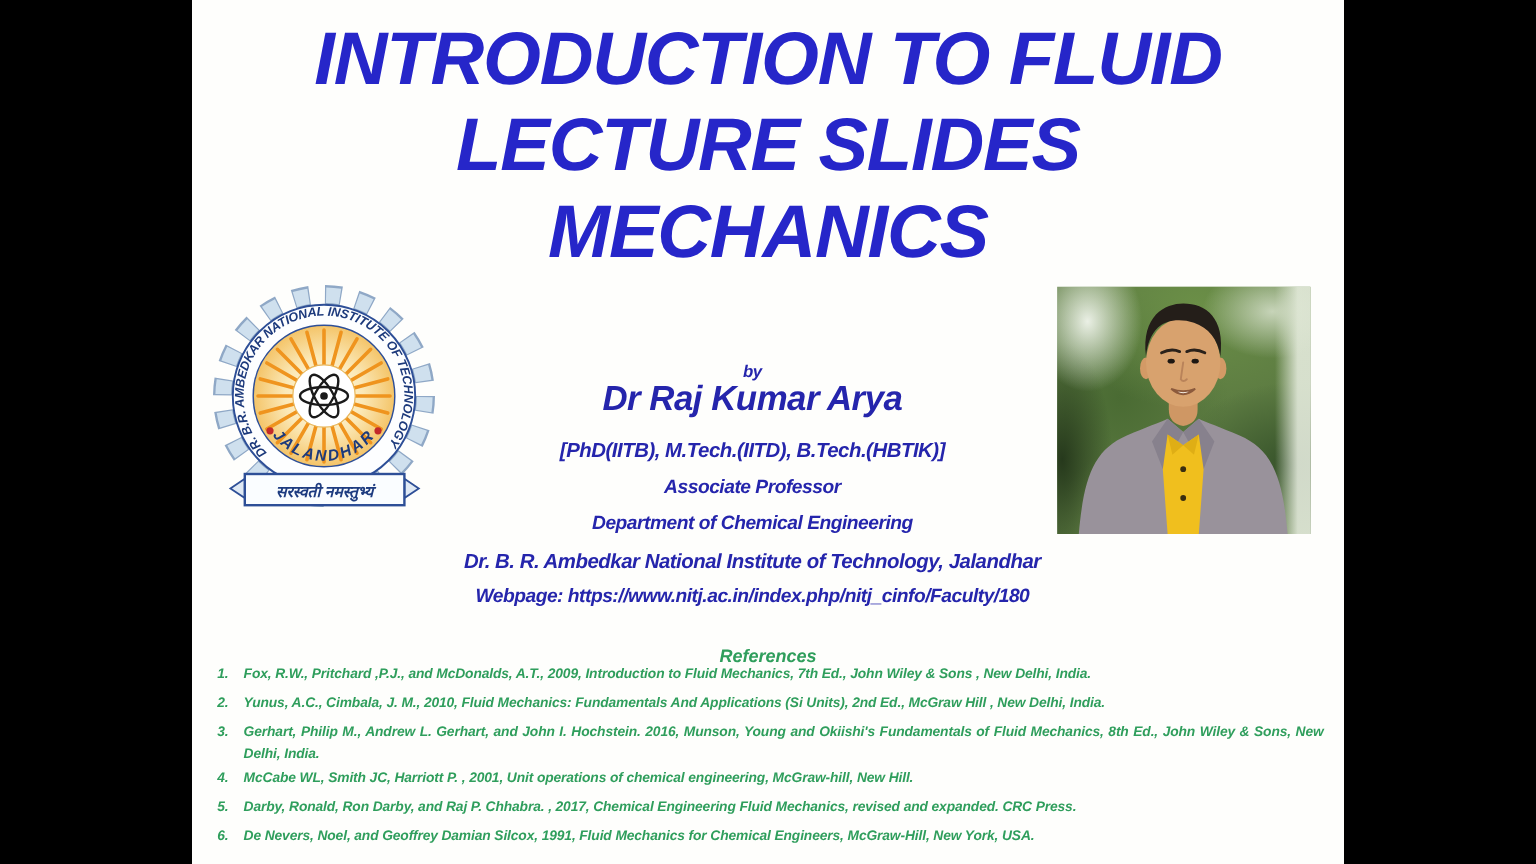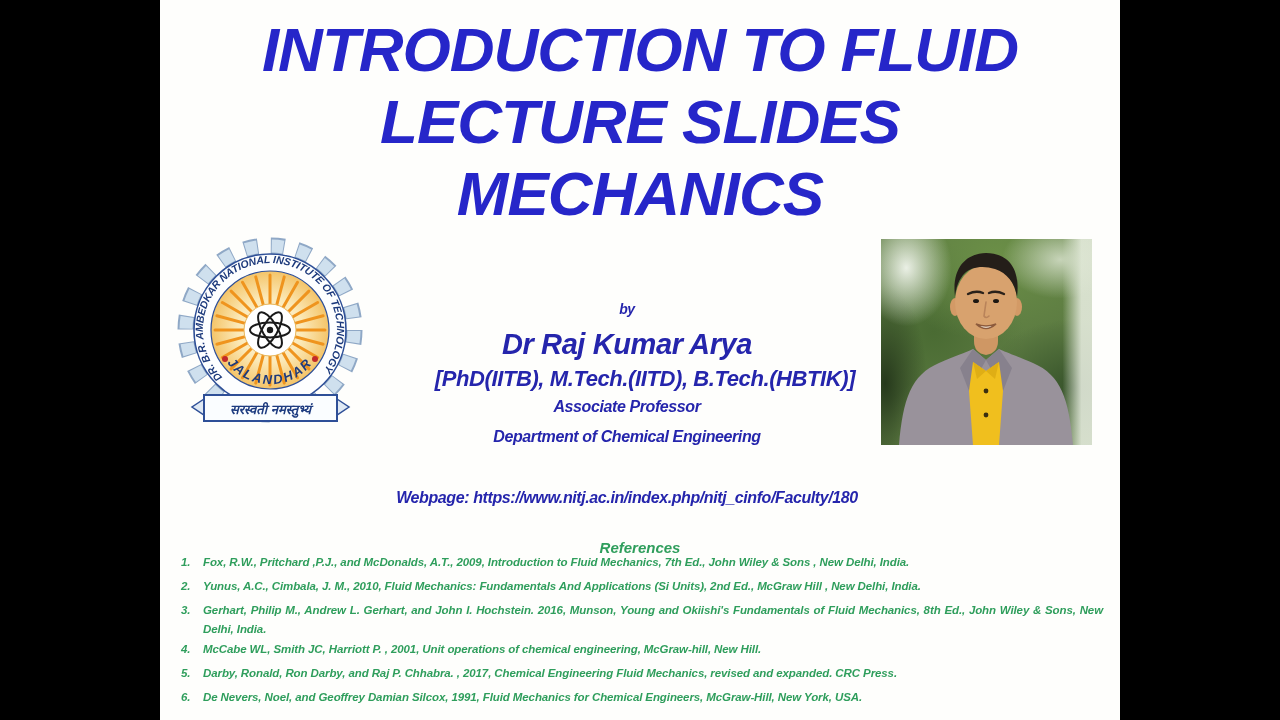--- a/index.html
+++ b/index.html
@@ -29,22 +29,22 @@
       radial-gradient(ellipse 130px 95px at 92% 72%, #36522a, transparent 72%),
       radial-gradient(ellipse 150px 110px at 55% 8%, #6b8f47, transparent 78%),
       radial-gradient(ellipse 120px 120px at 25% 45%, #4a6b33, transparent 75%);}
   .photo svg{position:absolute;left:0;bottom:0;}
 
   
   .byline{position:absolute;left:0;top:0;width:934px;height:720px;pointer-events:none;}
   .byline>div{position:absolute;left:0;width:100%;text-align:center;font-weight:bold;
               letter-spacing:-0.4px;color:var(--body-blue,#2525ac);}
   .l-by{top:301px;font-size:14px;}
-  .l-author{top:328px;font-size:29px;letter-spacing:-0.5px;}
-  .l-quals{top:366px;font-size:22px;padding-left:18px;}
+  .l-author{top:317px;font-size:29px;letter-spacing:-0.5px;}
+  .l-quals{top:366px;font-size:17px;}
   .l-assoc{top:398px;font-size:16px;}
   .l-dept{top:428px;font-size:16px;}
   .l-inst{top:458px;font-size:17px;letter-spacing:-0.7px;}
   .l-web{top:489px;font-size:16px;letter-spacing:-0.5px;}
 
   
   .refs-heading{position:absolute;left:0;top:527px;width:960px;text-align:center;
                 font-size:15px;font-weight:bold;color:var(--ref-green,#2f9e5c);margin-top:12px;}
   .ref-item{position:absolute;left:21px;display:flex;width:924px;
             font-size:11.5px;line-height:19px;font-weight:bold;
@@ -170,20 +170,21 @@
         <path d="M 95,85 Q 105,94 115,85 Q 105,89 95,85 Z" fill="#fbf6ec" stroke="#8c5a3c" stroke-width="1.6"></path>
       </svg>
     </div>
 
     <div class="byline">
       <div class="l-by">by</div>
       <div class="l-author">Dr Raj Kumar Arya</div>
       <div class="l-quals">[PhD(IITB), M.Tech.(IITD), B.Tech.(HBTIK)]</div>
       <div class="l-assoc">Associate Professor</div>
       <div class="l-dept">Department of Chemical Engineering</div>
+      <div class="l-inst">Dr. B. R. Ambedkar National Institute of Technology, Jalandhar</div>
       <div class="l-web">Webpage: https://www.nitj.ac.in/index.php/nitj_cinfo/Faculty/180</div>
     </div>
 
     <div class="refs-heading">References</div>
 
     <div class="ref-item r1">
       <div class="num">1.</div>
       <div class="txt">Fox, R.W., Pritchard ,P.J., and McDonalds, A.T., 2009, Introduction to Fluid Mechanics, 7th Ed., John Wiley &amp; Sons , New Delhi, India.</div>
     </div>
     <div class="ref-item r2">

